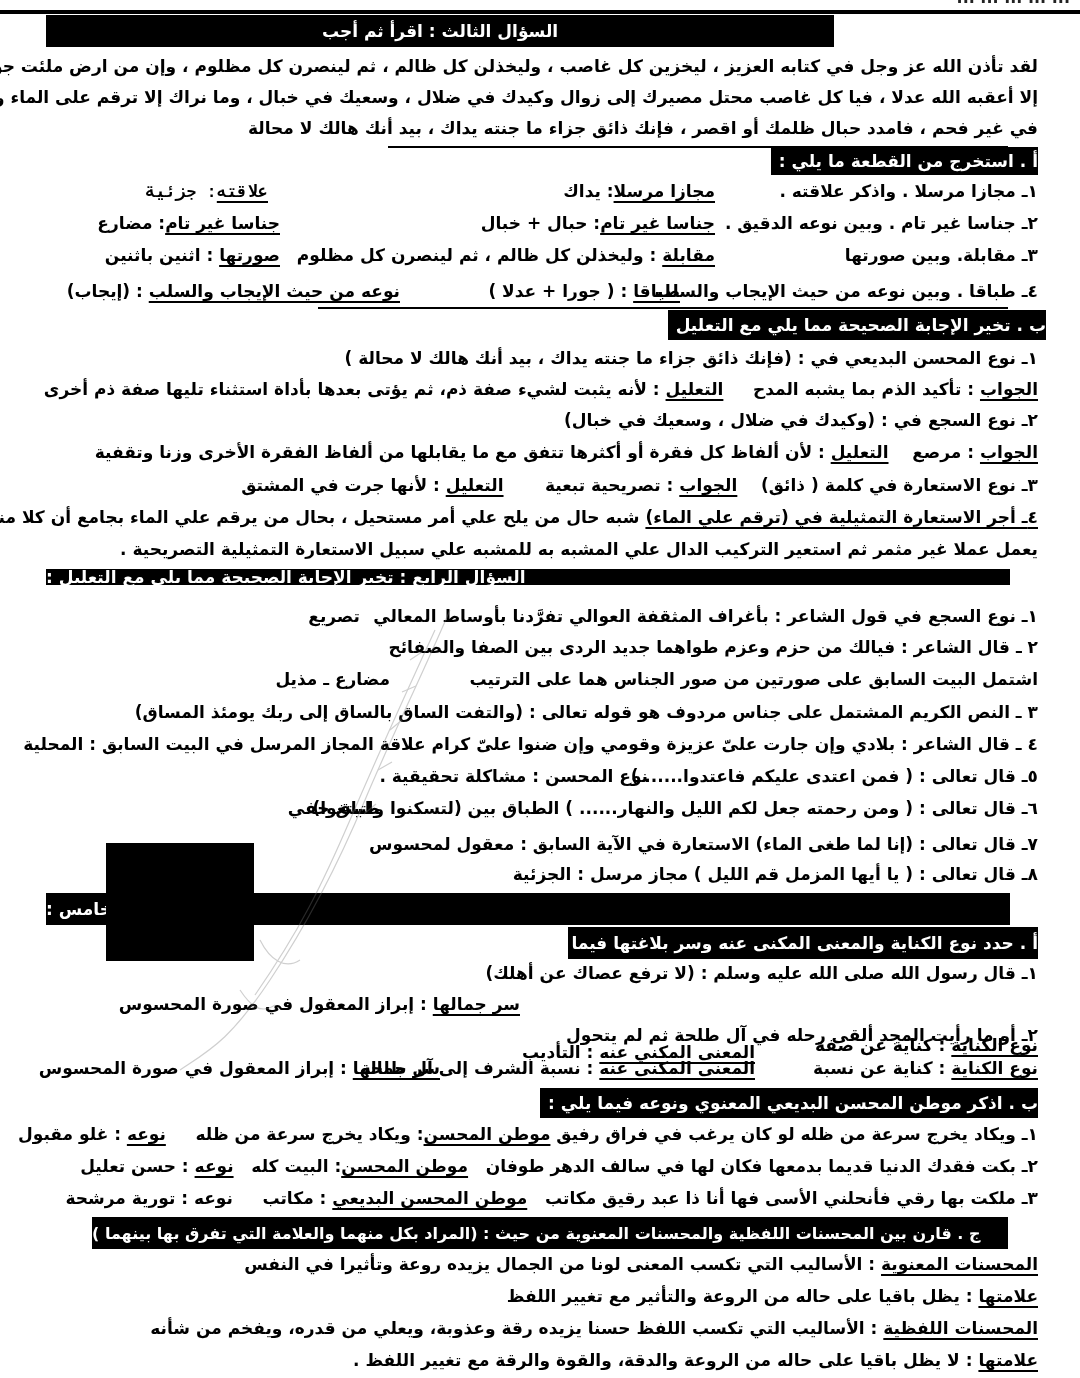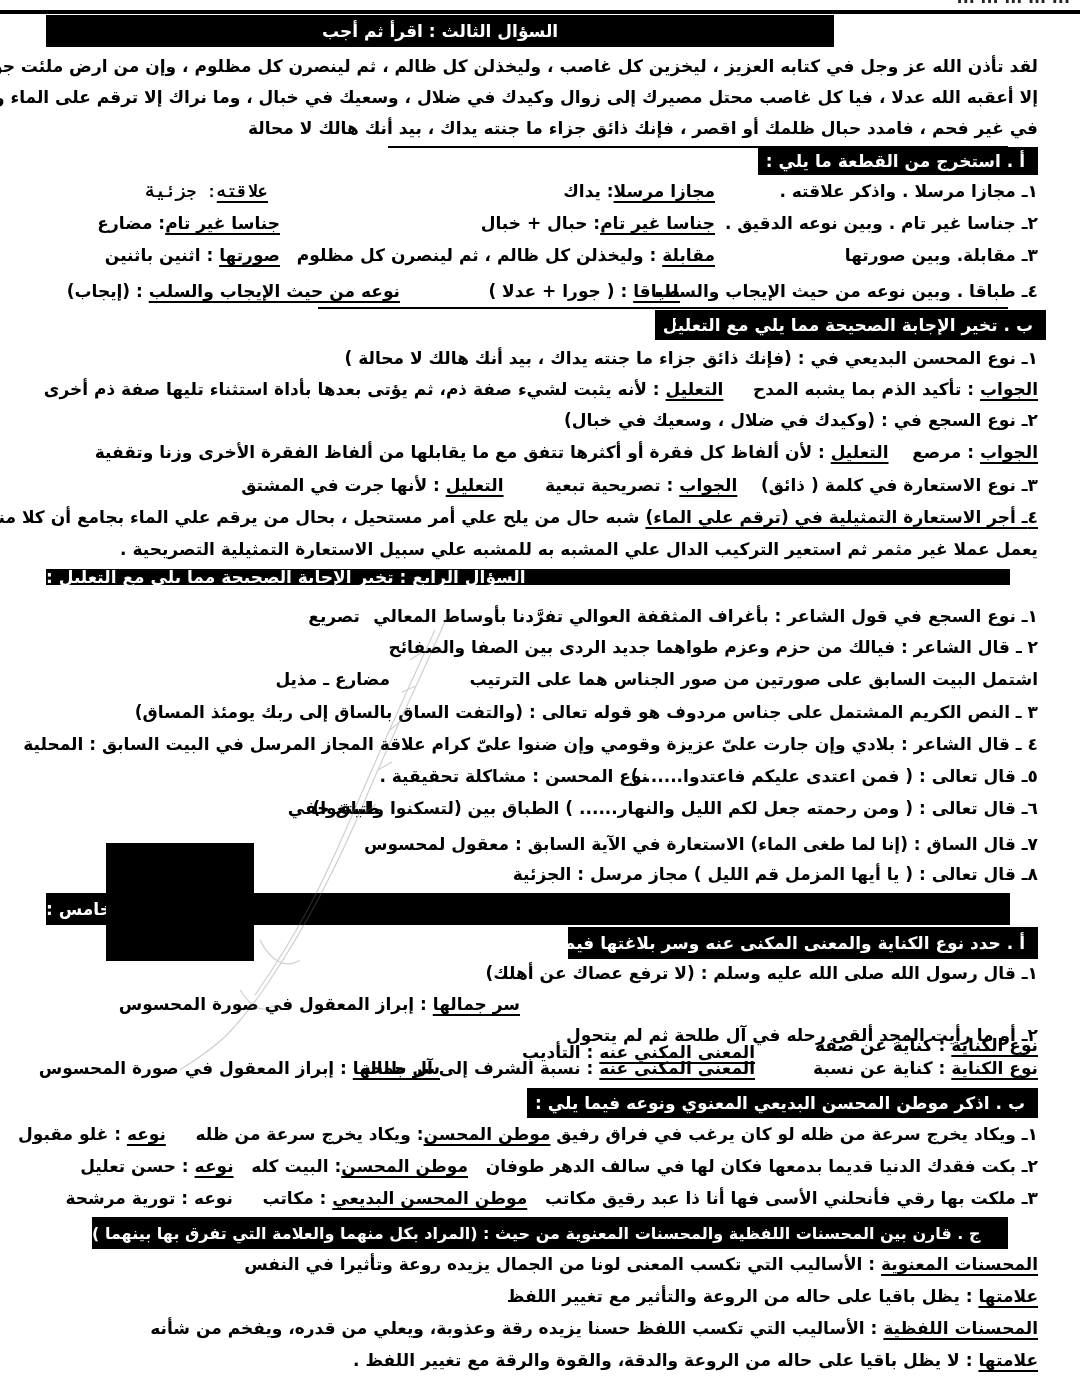--- a/index.html
+++ b/index.html
@@ -22,21 +22,21 @@
   .top-rule {
     position: absolute; left: 0; top: 10px; width: 1080px; height: 4px; background: #000;
   }
   .bar {
     position: absolute; background: #000; color: #fff;
     font-size: 17px; display: flex; align-items: center; justify-content: center;
     white-space: nowrap;
   }
   .tag {
     position: absolute; background: #000; color: #fff;
-    font-size: 17px; display: flex; align-items: center; padding-right: 13px; padding-left: 8px;
+    font-size: 17px; display: flex; align-items: center; padding-right: 0; padding-left: 8px;
     white-space: nowrap;
   }
   .line {
     position: absolute; right: 42px; left: 30px;
     font-size: 17px; line-height: 1.2; white-space: nowrap;
     text-align: right;
   }
   .seg { position: absolute; white-space: nowrap; font-size: 17px; }
   .u { text-decoration: underline; text-underline-offset: 4px; text-decoration-thickness: 2px; }
   .redact { position: absolute; background: #000; }
@@ -130,21 +130,21 @@
 <div class="seg" style="right:720px; top:606px;text-align:center;">تصريع</div>
 <div class="seg" style="right:42px; top:637px;">٢ ـ قال الشاعر : فيالك من حزم وعزم طواهما   جديد الردى بين الصفا والصفائح</div>
 <div class="seg" style="right:42px; top:669px;">اشتمل البيت السابق على صورتين من صور الجناس هما على الترتيب</div>
 <div class="seg" style="right:690px; top:669px;">مضارع ـ مذيل</div>
 <div class="seg" style="right:42px; top:702px;">٣ ـ النص الكريم المشتمل على جناس مردوف هو قوله تعالى : (والتفت الساق بالساق إلى ربك يومئذ المساق)</div>
 <div class="seg" style="right:42px; top:734px;">٤ ـ قال الشاعر : بلادي وإن جارت علىّ عزيزة     وقومي وإن ضنوا علىّ كرام   علاقة المجاز المرسل في البيت السابق  :  المحلية</div>
 <div class="seg" style="right:42px; top:766px;">٥ـ قال تعالى : ( فمن اعتدى عليكم فاعتدوا...... )</div>
 <div class="seg" style="right:432px; top:766px;">نوع المحسن : مشاكلة تحقيقية .</div>
 <div class="seg" style="right:42px; top:798px;">٦ـ قال تعالى : ( ومن رحمته جعل لكم الليل والنهار...... ) الطباق بين (لتسكنوا ولتبتغوا)</div>
 <div class="seg" style="right:700px; top:798px;">طباق خفي</div>
-<div class="seg" style="right:42px; top:834px;">٧ـ قال الساق : (إنا لما طغى الماء)  الاستعارة في الآية  السابق : معقول لمحسوس</div>
+<div class="seg" style="right:42px; top:834px;">٧ـ قال تعالى : (إنا لما طغى الماء)  الاستعارة في الآية  السابق : معقول لمحسوس</div>
 <div class="seg" style="right:42px; top:864px;">٨ـ قال تعالى : ( يا أيها المزمل قم الليل ) مجاز مرسل : الجزئية</div>
 
 <div class="bar" style="left:46px; top:893px; width:964px; height:32px; justify-content:flex-end; padding-right:475px;">
   <span>السؤال الخامس :</span>
 </div>
 <div class="redact" style="left:106px; top:843px; width:148px; height:118px;"></div>
 
 <div class="tag" style="right:42px; top:927px; height:32px; width:470px;">
   <span>أ . حدد نوع الكناية والمعنى المكنى عنه وسر بلاغتها فيما يلي :</span>
 </div>

